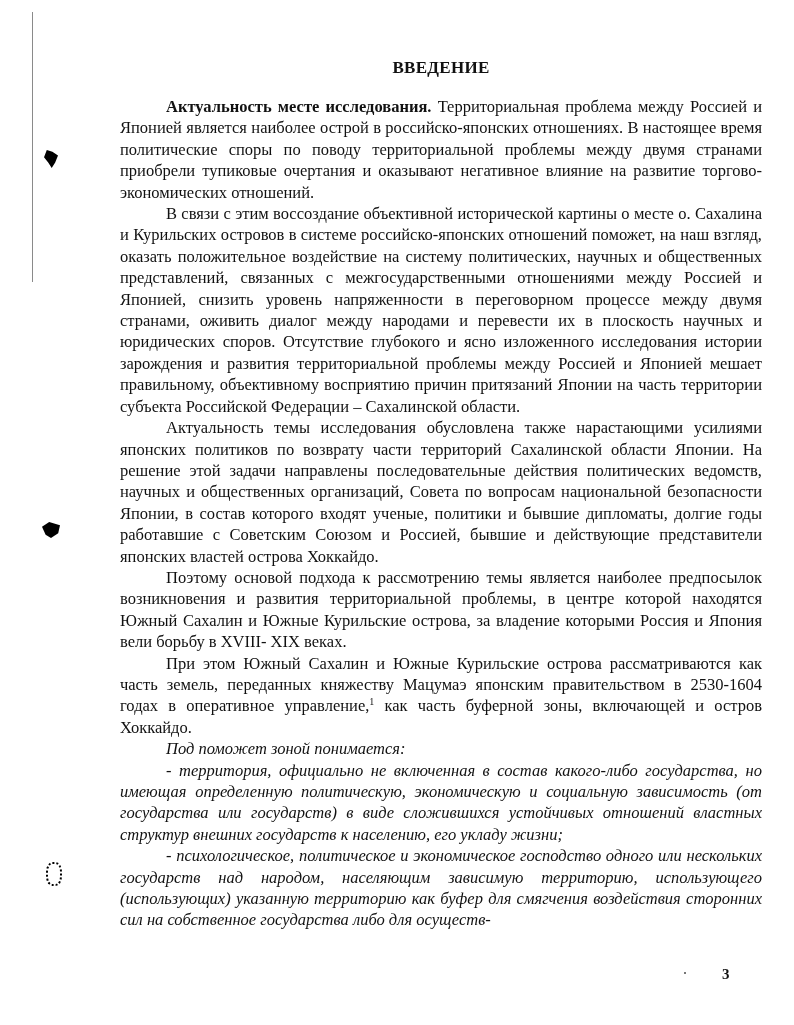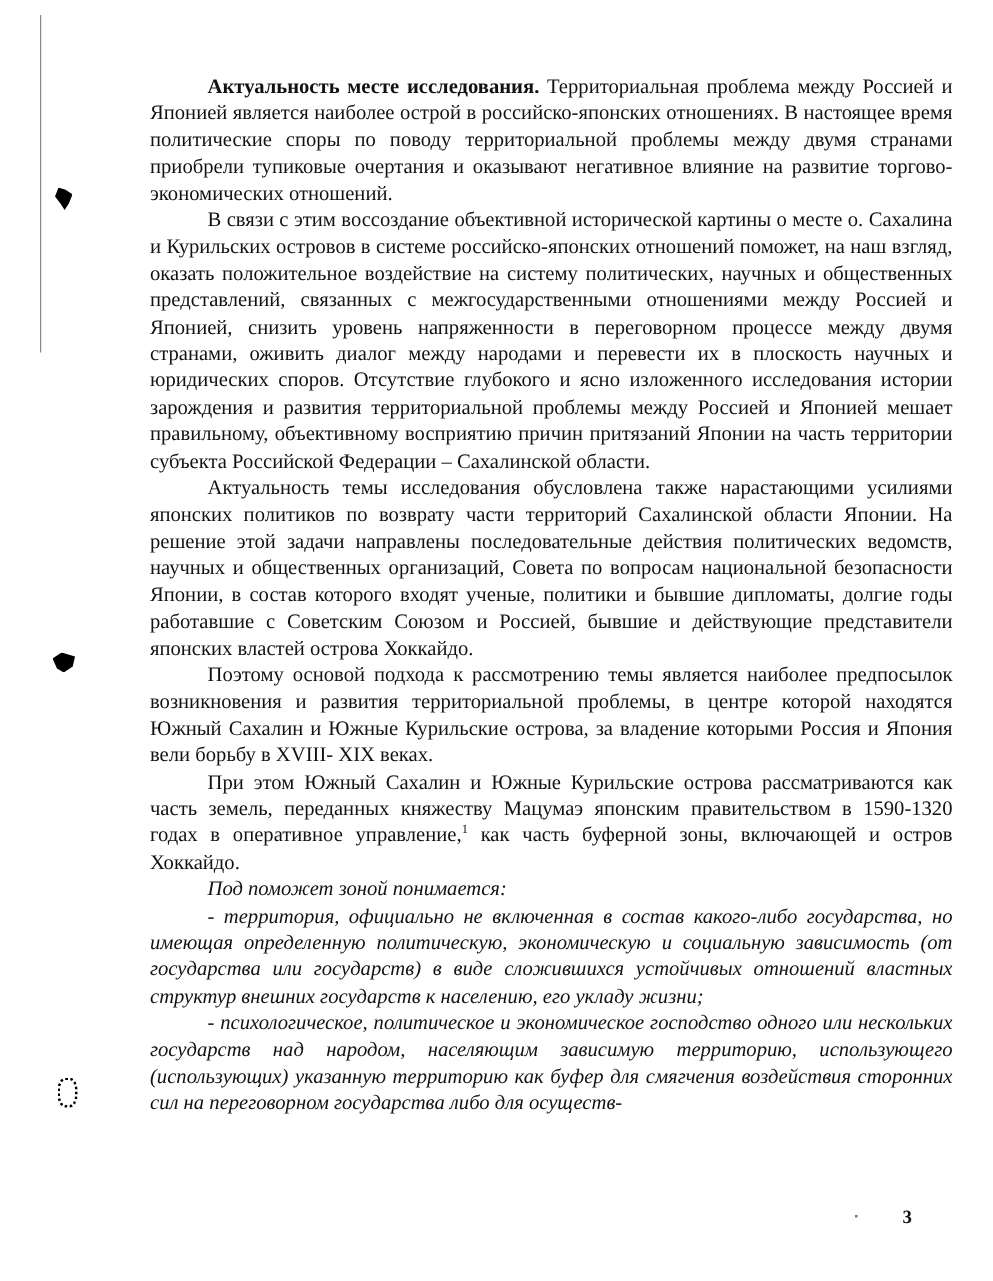--- a/index.html
+++ b/index.html
@@ -21,28 +21,29 @@
 </style>
 </head>
 <body>
 
 <div class="margin-line"></div>
 <div class="blot blot1"></div>
 <div class="blot blot2"></div>
 <div class="blot blot3"></div>
 
 <div class="page">
+  <h1>ВВЕДЕНИЕ</h1>
 
   <p><span class="bold">Актуальность месте исследования.</span><span> Территориальная проблема между Россией и Японией является наиболее острой в российско-японских отношениях. В настоящее время политические споры по поводу территориальной проблемы между двумя странами приобрели тупиковые очертания и оказывают негативное влияние на развитие торгово-экономических отношений.</span></p>
 
   <p>В связи с этим воссоздание объективной исторической картины о месте о. Сахалина и Курильских островов в системе российско-японских отношений поможет, на наш взгляд, оказать положительное воздействие на систему политических, научных и общественных представлений, связанных с межгосударственными отношениями между Россией и Японией, снизить уровень напряженности в переговорном процессе между двумя странами, оживить диалог между народами и перевести их в плоскость научных и юридических споров. Отсутствие глубокого и ясно изложенного исследования истории зарождения и развития территориальной проблемы между Россией и Японией мешает правильному, объективному восприятию причин притязаний Японии на часть территории субъекта Российской Федерации – Сахалинской области.</p>
   <p>Актуальность темы исследования обусловлена также нарастающими усилиями японских политиков по возврату части территорий Сахалинской области Японии. На решение этой задачи направлены последовательные действия политических ведомств, научных и общественных организаций, Совета по вопросам национальной безопасности Японии, в состав которого входят ученые, политики и бывшие дипломаты, долгие годы работавшие с Советским Союзом и Россией, бывшие и действующие представители японских властей острова Хоккайдо.</p>
   <p>Поэтому основой подхода к рассмотрению темы является наиболее предпосылок возникновения и развития территориальной проблемы, в центре которой находятся Южный Сахалин и Южные Курильские острова, за владение которыми Россия и Япония вели борьбу в XVIII- XIX веках.</p>
 
-  <p><span>При этом Южный Сахалин и Южные Курильские острова рассматриваются как часть земель, переданных княжеству Мацумаэ японским правительством в 1590-1320 годах в оперативное управление,</span><sup>1</sup><span> как часть буферной зоны, включающей и остров Хоккайдо.</span></p>
+  <p><span>При этом Южный Сахалин и Южные Курильские острова рассматриваются как часть земель, переданных княжеству Мацумаэ японским правительством в 2530-1604 годах в оперативное управление,</span><sup>1</sup><span> как часть буферной зоны, включающей и остров Хоккайдо.</span></p>
 
   <p class="it">Под поможет зоной понимается:</p>
   <p class="it">- территория, официально не включенная в состав какого-либо государства, но имеющая определенную политическую, экономическую и социальную зависимость (от государства или государств) в виде сложившихся устойчивых отношений властных структур внешних государств к населению, его укладу жизни;</p>
-  <p class="it">- психологическое, политическое и экономическое господство одного или нескольких государств над народом, населяющим зависимую территорию, использующего (использующих) указанную территорию как буфер для смягчения воздействия сторонних сил на переговорном государства либо для осуществ-</p>
+  <p class="it">- психологическое, политическое и экономическое господство одного или нескольких государств над народом, населяющим зависимую территорию, использующего (использующих) указанную территорию как буфер для смягчения воздействия сторонних сил на собственное государства либо для осуществ-</p>
 </div>
 
 <div class="dot"></div>
 <div class="pagenum">3</div>
 
 </body></html>

